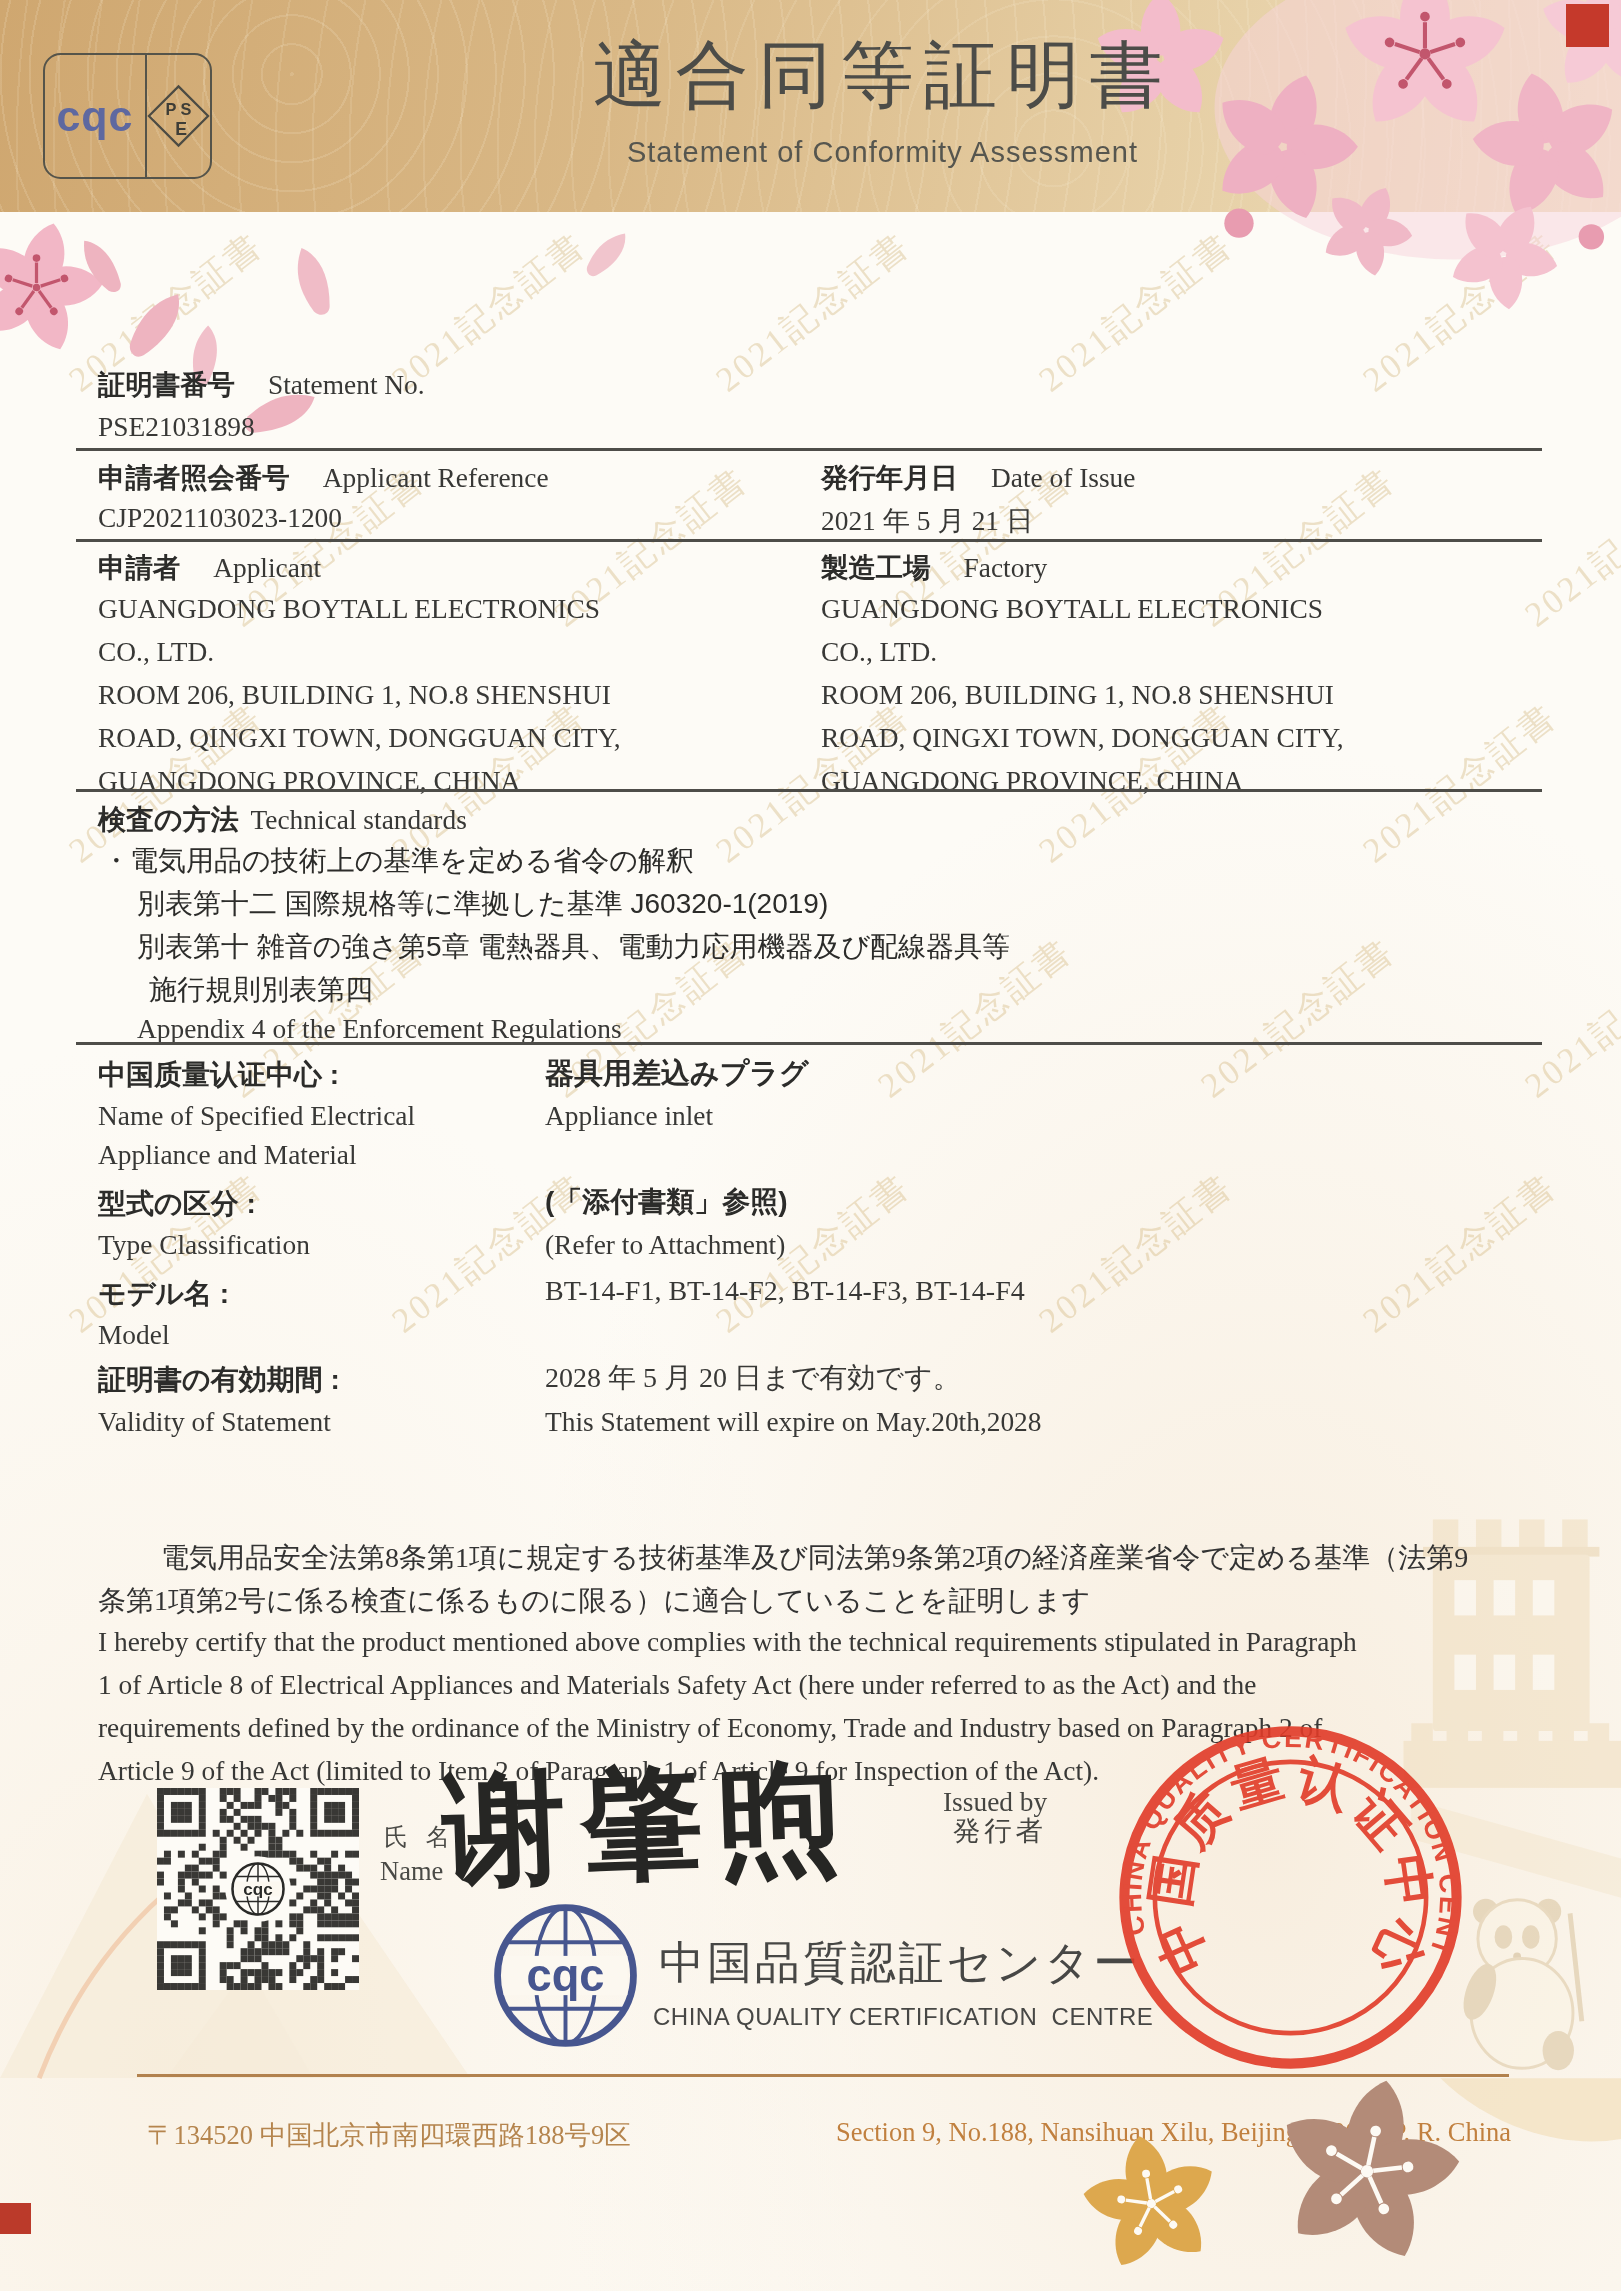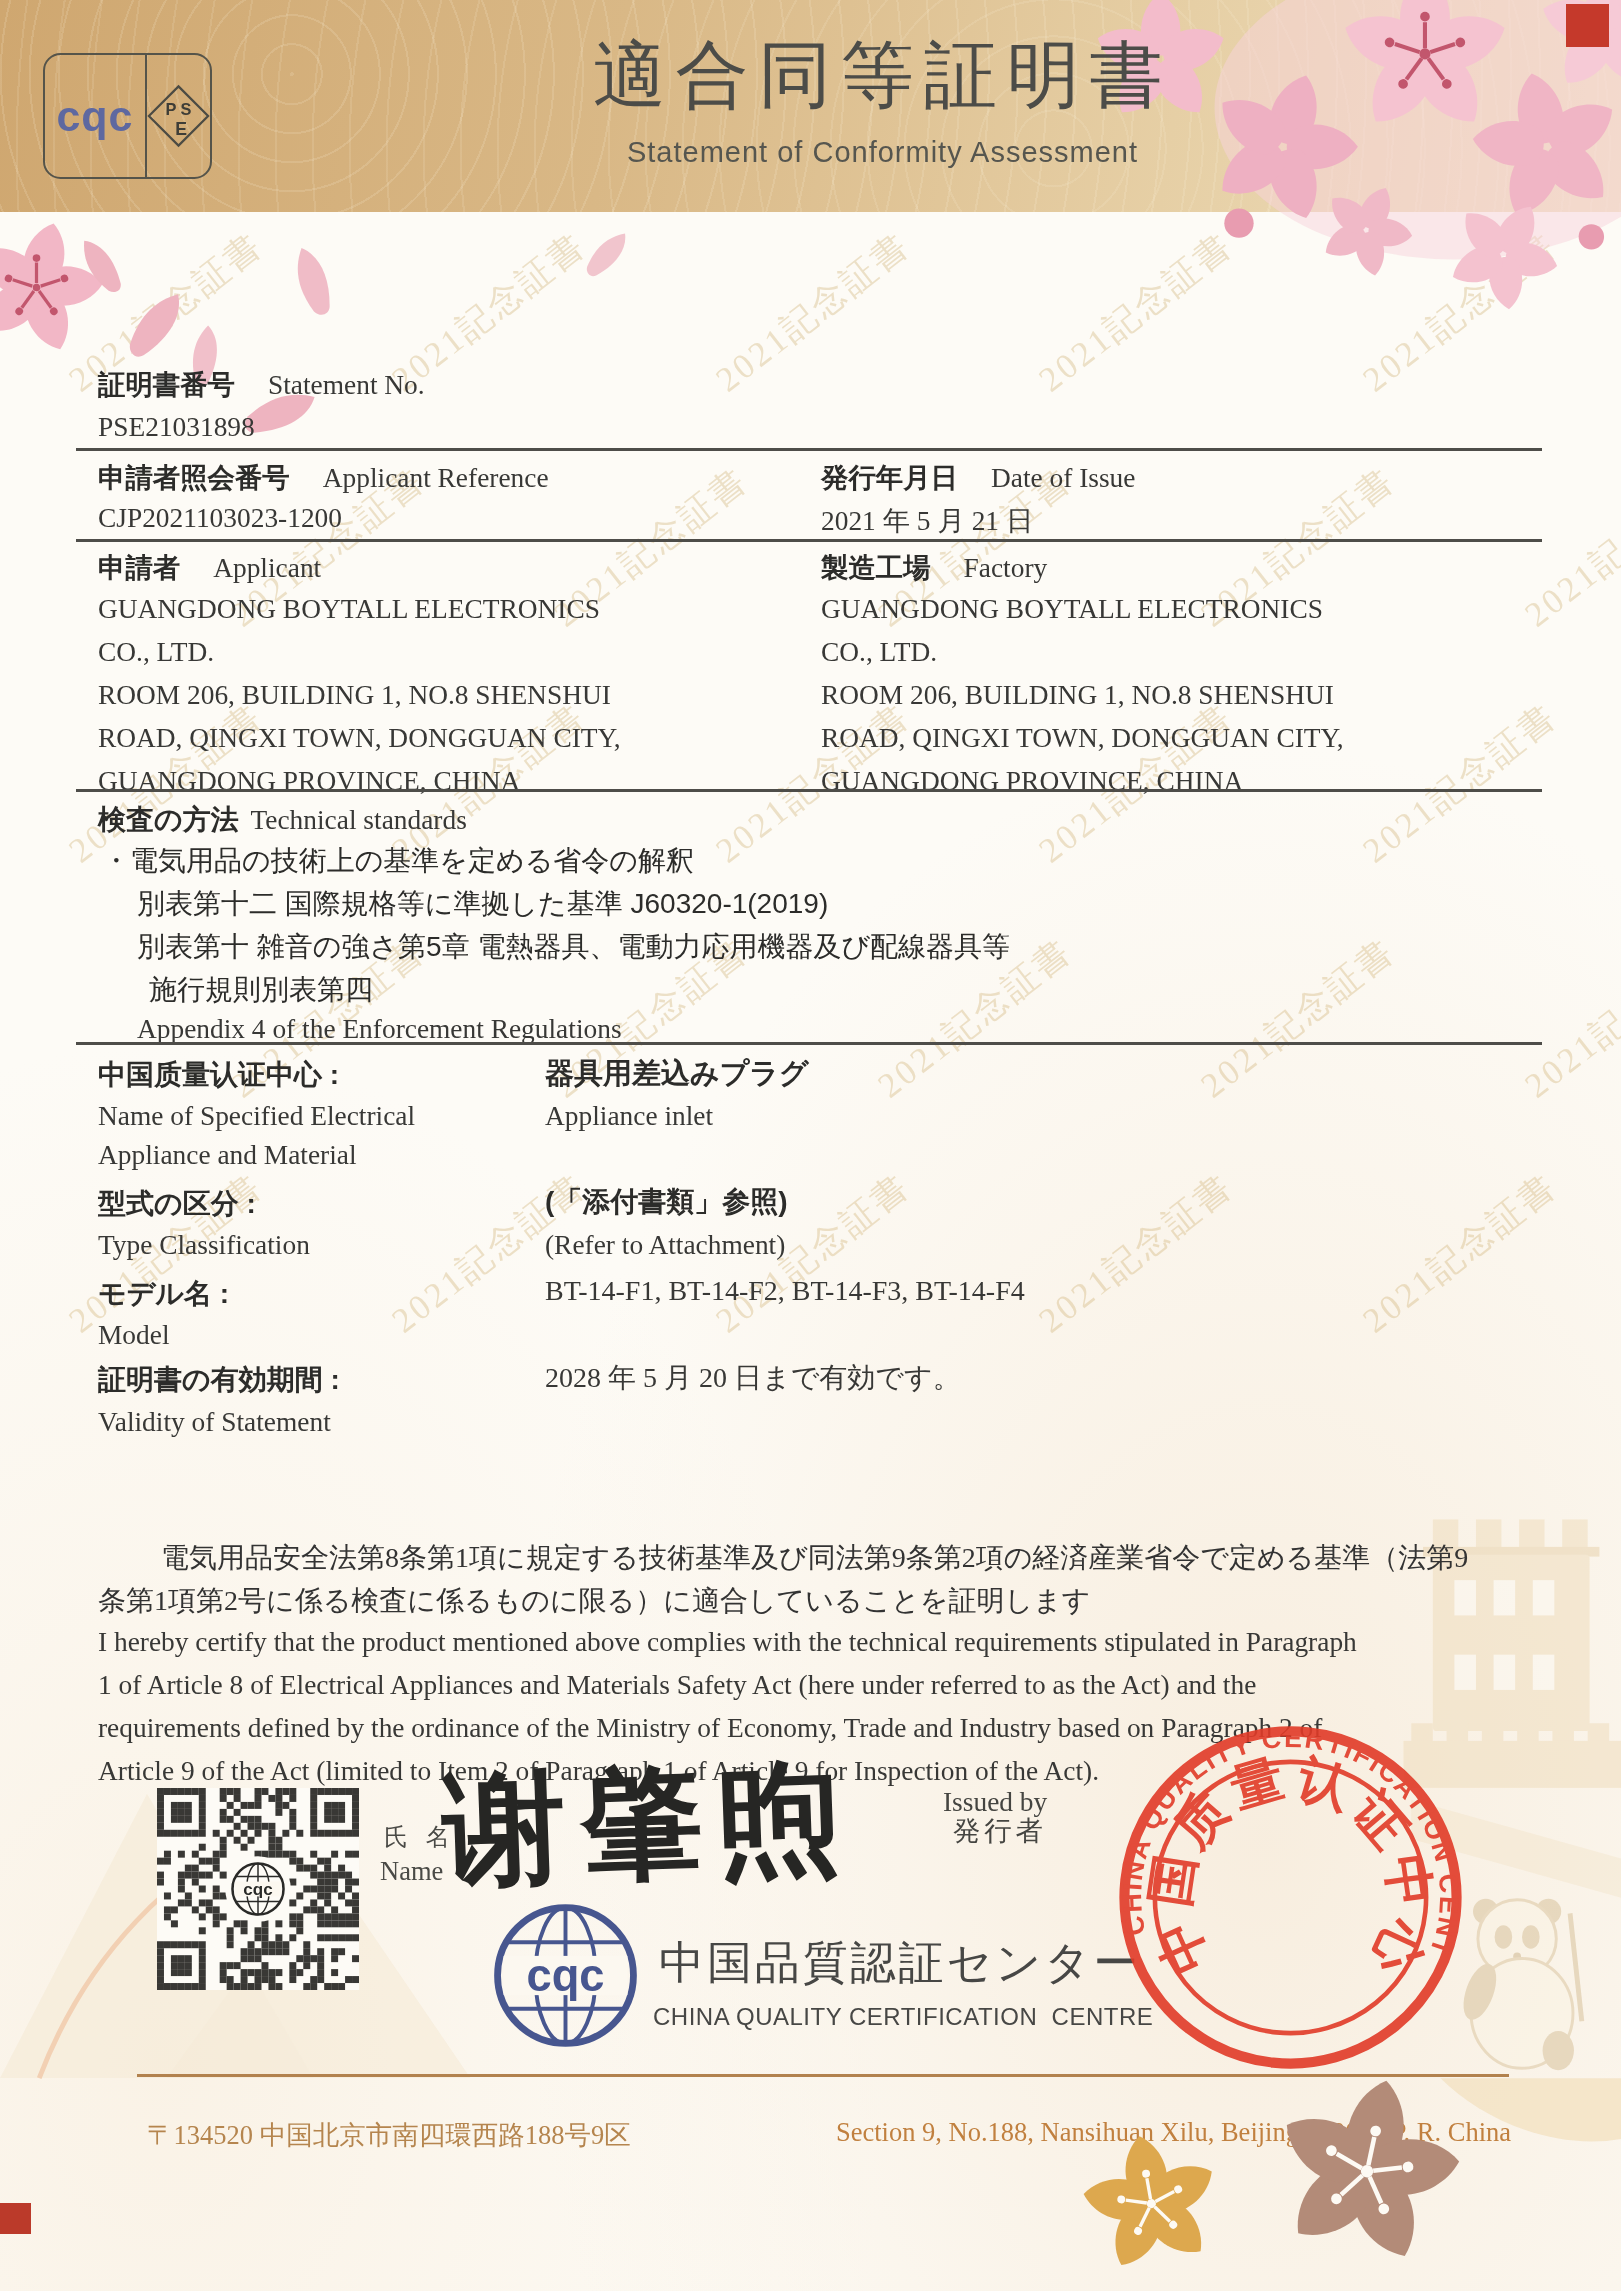--- a/index.html
+++ b/index.html
@@ -292,20 +292,21 @@
   <div class="abs en s28" style="left:98px;top:1230px;">Type Classification</div>
   <div class="abs en s28" style="left:545px;top:1230px;">(Refer to Attachment)</div>
 
   <div class="abs jp s29" style="left:98px;top:1275px;">モデル名 :</div>
   <div class="abs en s29" style="left:545px;top:1275px;">BT-14-F1, BT-14-F2, BT-14-F3, BT-14-F4</div>
   <div class="abs en s28" style="left:98px;top:1320px;">Model</div>
 
   <div class="abs jp s29" style="left:98px;top:1361px;">証明書の有効期間 :</div>
   <div class="abs en s29" style="left:545px;top:1359px;">2028 年 5 月 20 日まで有効です。</div>
   <div class="abs en s28" style="left:98px;top:1407px;">Validity of Statement</div>
+  <div class="abs en s28" style="left:545px;top:1407px;">This Statement will expire on May.20th,2028</div>
 
   <div class="abs fser s29 nowrap" style="left:161px;top:1539px;color:#333;">電気用品安全法第8条第1項に規定する技術基準及び同法第9条第2項の経済産業省令で定める基準（法第9</div>
   <div class="abs fser s29 nowrap" style="left:98px;top:1582px;color:#333;text-align:center;">条第1項第2号に係る検査に係るものに限る）に適合していることを証明します</div>
   <div class="abs en s28 nowrap" style="left:98px;top:1627px;">I hereby certify that the product mentioned above complies with the technical requirements stipulated in Paragraph</div>
   <div class="abs en s28 nowrap" style="left:98px;top:1670px;">1 of Article 8 of Electrical Appliances and Materials Safety Act (here under referred to as the Act) and the</div>
   <div class="abs en s28 nowrap" style="left:98px;top:1713px;">requirements defined by the ordinance of the Ministry of Economy, Trade and Industry based on Paragraph 2 of</div>
   <div class="abs en s28 nowrap" style="left:98px;top:1756px;">Article 9 of the Act (limited to Item 2 of Paragraph 1 of Article 9 for Inspection of the Act).</div>
 
   <svg id="qr-svg" class="abs" style="left:157px;top:1788px;width:202px;height:202px" viewBox="0 0 203 203">
     <rect width="203" height="203" fill="#fdfbf6"></rect>

